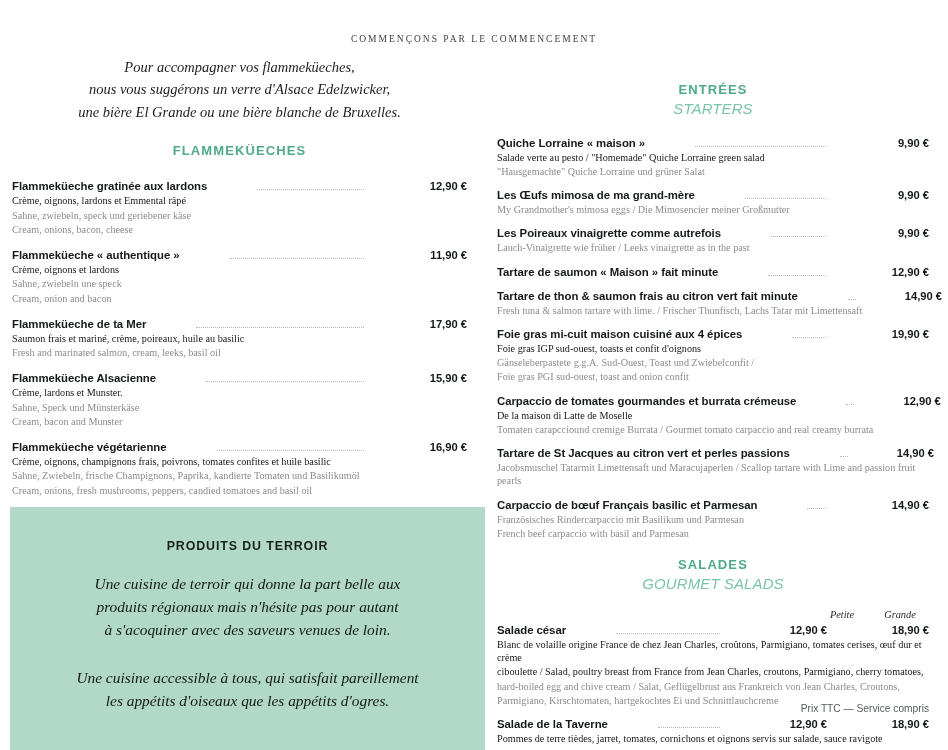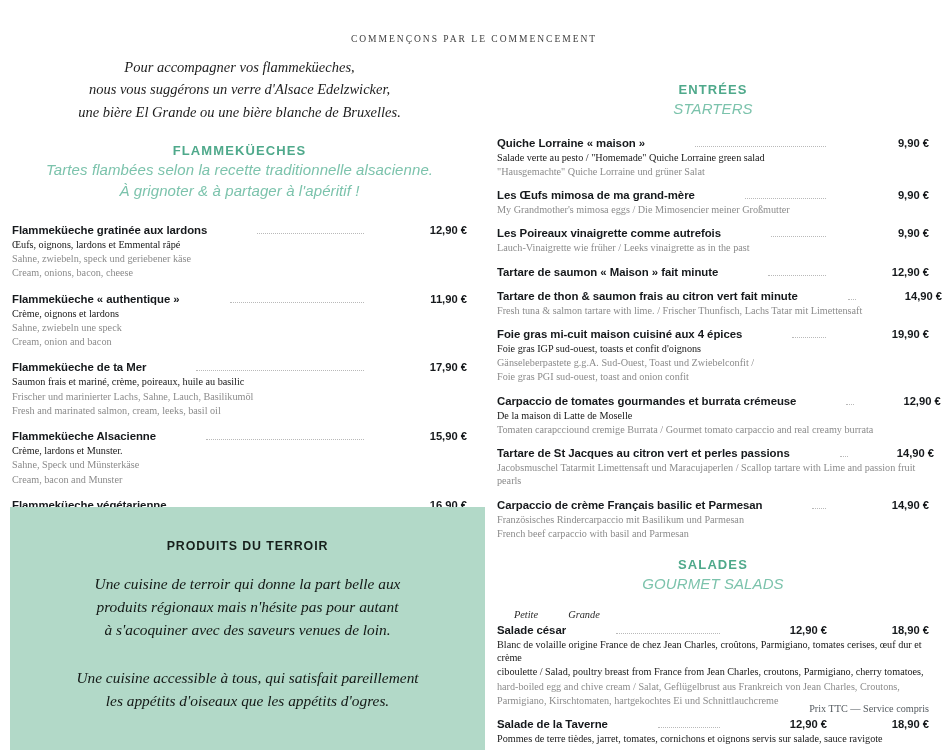--- a/index.html
+++ b/index.html
@@ -109,36 +109,37 @@
   
   .right-col {
     position: absolute;
     top: 62px; left: 497px; width: 432px;
   }
   .right-col .dishes { margin-top: 17px; }
   .right-col .dish { margin-bottom: 11px; }
 
   .pricehead {
     display: flex;
+    justify-content: flex-end;
     font-family: "Liberation Serif", serif;
     font-style: italic;
     font-size: 10.4px;
     color: #2a2a2a;
     margin-top: 14px;
     margin-bottom: 3px;
   }
   .pricehead span { display: inline-block; text-align: center; }
   .ph-petite { width: 58px; }
   .ph-grande { width: 58px; }
 
   .footer-note {
     position: absolute;
     top: 703px; left: 497px; width: 432px;
     text-align: right;
-    font-family: Liberation Serif, serif;
+    font-family: Liberation Sans, sans-serif;
     font-size: 10.2px;
     color: #555b60;
   }
 
   
   .terroir {
     position: absolute;
     left: 10px; top: 507px;
     width: 475px; height: 270px;
     background: #b2d9c8;
@@ -175,35 +176,31 @@
   <div class="left-col">
 
     <div class="intro">
       <div>Pour accompagner vos flammeküeches,</div>
       <div>nous vous suggérons un verre d'Alsace Edelzwicker,</div>
       <div>une bière El Grande ou une bière blanche de Bruxelles.</div>
     </div>
 
     <div class="sect-head">
       <div class="sect-title">FLAMMEKÜECHES</div>
-      <div class="sect-sub">
-        <div>Tartes flambées selon la recette traditionnelle alsacienne.</div>
-        <div>À grignoter &amp; à partager à l'apéritif !</div>
-      </div>
     </div>
 
     <div class="dishes">
 
       <div class="dish">
         <div class="dish-line">
           <span class="dish-name">Flammeküeche gratinée aux lardons</span>
           <span class="dots"></span>
           <span class="dish-price price-cell">12,90 €</span>
         </div>
-        <div class="desc fr">Œufs, oignons, lardons et Emmental râpé</div>
+        <div class="desc fr">Crème, oignons, lardons et Emmental râpé</div>
         <div class="desc alt">Sahne, zwiebeln, speck und geriebener käse</div>
         <div class="desc alt">Cream, onions, bacon, cheese</div>
       </div>
 
       <div class="dish">
         <div class="dish-line">
           <span class="dish-name">Flammeküeche « authentique »</span>
           <span class="dots"></span>
           <span class="dish-price price-cell">11,90 €</span>
         </div>
@@ -212,21 +209,20 @@
         <div class="desc alt">Cream, onion and bacon</div>
       </div>
 
       <div class="dish">
         <div class="dish-line">
           <span class="dish-name">Flammeküeche de ta Mer</span>
           <span class="dots"></span>
           <span class="dish-price price-cell">17,90 €</span>
         </div>
         <div class="desc fr">Saumon frais et mariné, crème, poireaux, huile au basilic</div>
-        <div class="desc alt">Frischer und marinierter Lachs, Sahne, Lauch, Basilikumöl</div>
         <div class="desc alt">Fresh and marinated salmon, cream, leeks, basil oil</div>
       </div>
 
       <div class="dish">
         <div class="dish-line">
           <span class="dish-name">Flammeküeche Alsacienne</span>
           <span class="dots"></span>
           <span class="dish-price price-cell">15,90 €</span>
         </div>
         <div class="desc fr">Crème, lardons et Munster.</div>
@@ -327,21 +323,21 @@
         <div class="dish-line">
           <span class="dish-name">Tartare de St Jacques au citron vert et perles passions</span>
           <span class="dots"></span>
           <span class="dish-price price-cell">14,90 €</span>
         </div>
         <div class="desc alt">Jacobsmuschel Tatarmit Limettensaft und Maracujaperlen / Scallop tartare with Lime and passion fruit pearls</div>
       </div>
 
       <div class="dish">
         <div class="dish-line">
-          <span class="dish-name">Carpaccio de crème Français basilic et Parmesan</span>
+          <span class="dish-name">Carpaccio de bœuf Français basilic et Parmesan</span>
           <span class="dots"></span>
           <span class="dish-price price-cell">14,90 €</span>
         </div>
         <div class="desc alt">Französisches Rindercarpaccio mit Basilikum und Parmesan</div>
         <div class="desc alt">French beef carpaccio with basil and Parmesan</div>
       </div>
 
     </div>
 
     <div class="sect-head" style="margin-top:17px;">

